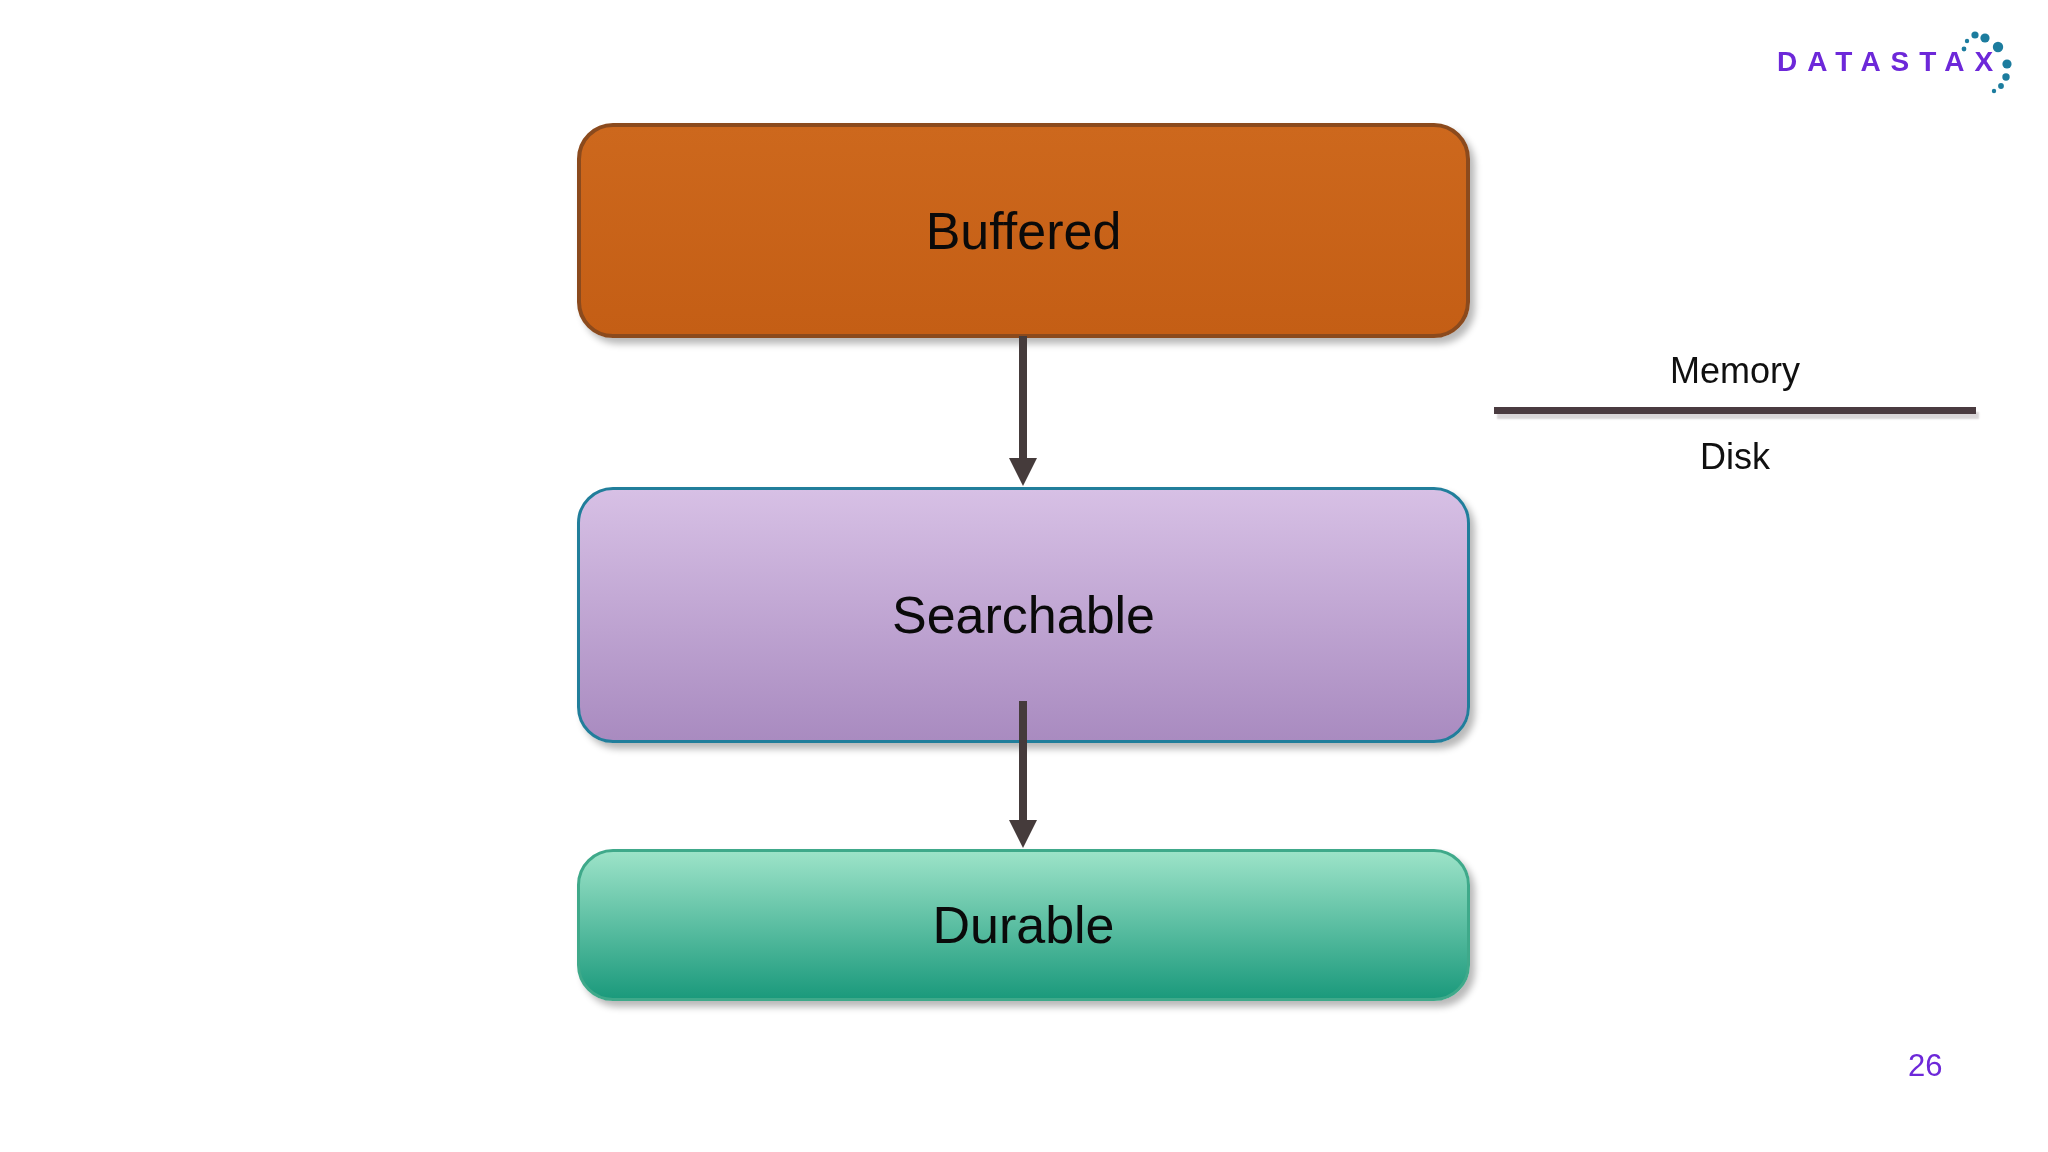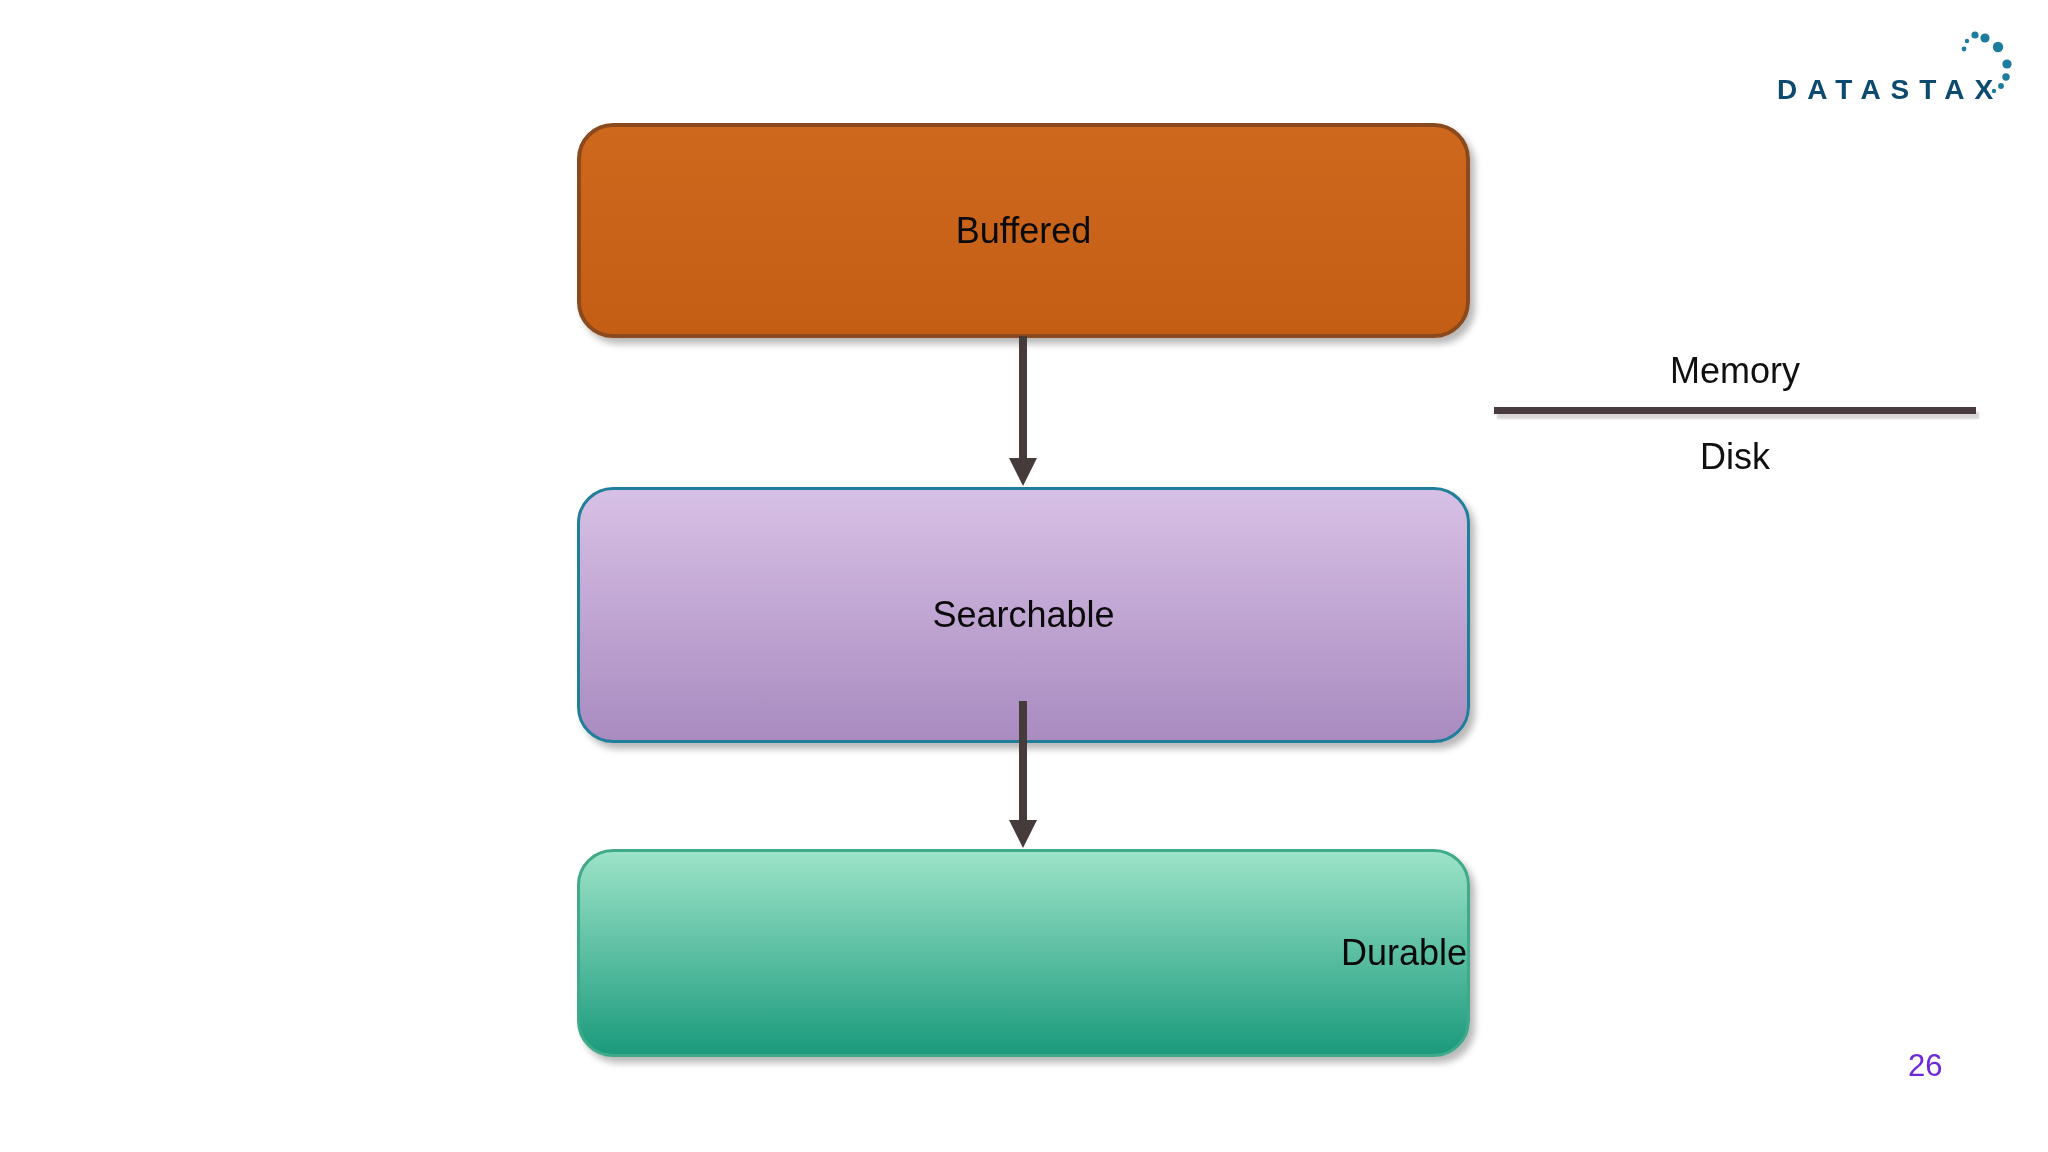--- a/index.html
+++ b/index.html
@@ -39,26 +39,26 @@
     width: 893px;
     box-sizing: border-box;
     border-radius: 36px;
     border-style: solid;
     border-color: var(--border, #888);
     background: linear-gradient(180deg, var(--fill-top, #ccc), var(--fill-bottom, #aaa));
     box-shadow: 5px 6px 7px rgba(0,0,0,0.28);
     display: flex;
     align-items: center;
     justify-content: center;
-    font-size: 36px;
+    font-size: 52px;
     color: #0a0a0a;
   }
   .node-buffered   { top: 123px; height: 215px; border-width: 4px; }
   .node-searchable { top: 487px; height: 256px; border-width: 3px; }
-  .node-durable    { top: 849px; height: 208px; border-width: 3px; justify-content: flex-end; }
+  .node-durable    { top: 849px; height: 152px; border-width: 3px; }
 
   
   .arrow {
     position: absolute;
     left: 1001px;
     width: 44px;
     color: var(--arrow-color, #453b3b);
   }
   .arrow svg { display: block; width: 100%; height: 100%; }
   .arrow-1 { top: 336px; height: 152px; }
@@ -92,21 +92,21 @@
     top: 1048px;
     font-size: 31px;
     color: #6d28d9;
   }
 </style>
 </head>
 <body>
 
 <div class="slide">
 
-  <div class="logo-text" style="color: #0c4a6e; margin-top: 28px;">DATASTAX</div>
+  <div class="logo-text" style="color: #6d28d9;">DATASTAX</div>
   <svg class="logo-dots" viewBox="0 0 84 84" style="--dot-color: #1c7c9e;">
     <circle cx="17" cy="27" r="2.2"></circle>
     <circle cx="14" cy="35" r="2.4"></circle>
     <circle cx="25" cy="21" r="3.6"></circle>
     <circle cx="35" cy="24" r="4.6"></circle>
     <circle cx="48" cy="33" r="5.2"></circle>
     <circle cx="57" cy="50" r="4.6"></circle>
     <circle cx="56" cy="63" r="3.7"></circle>
     <circle cx="51" cy="72" r="2.9"></circle>
     <circle cx="44" cy="77" r="2.2"></circle>

